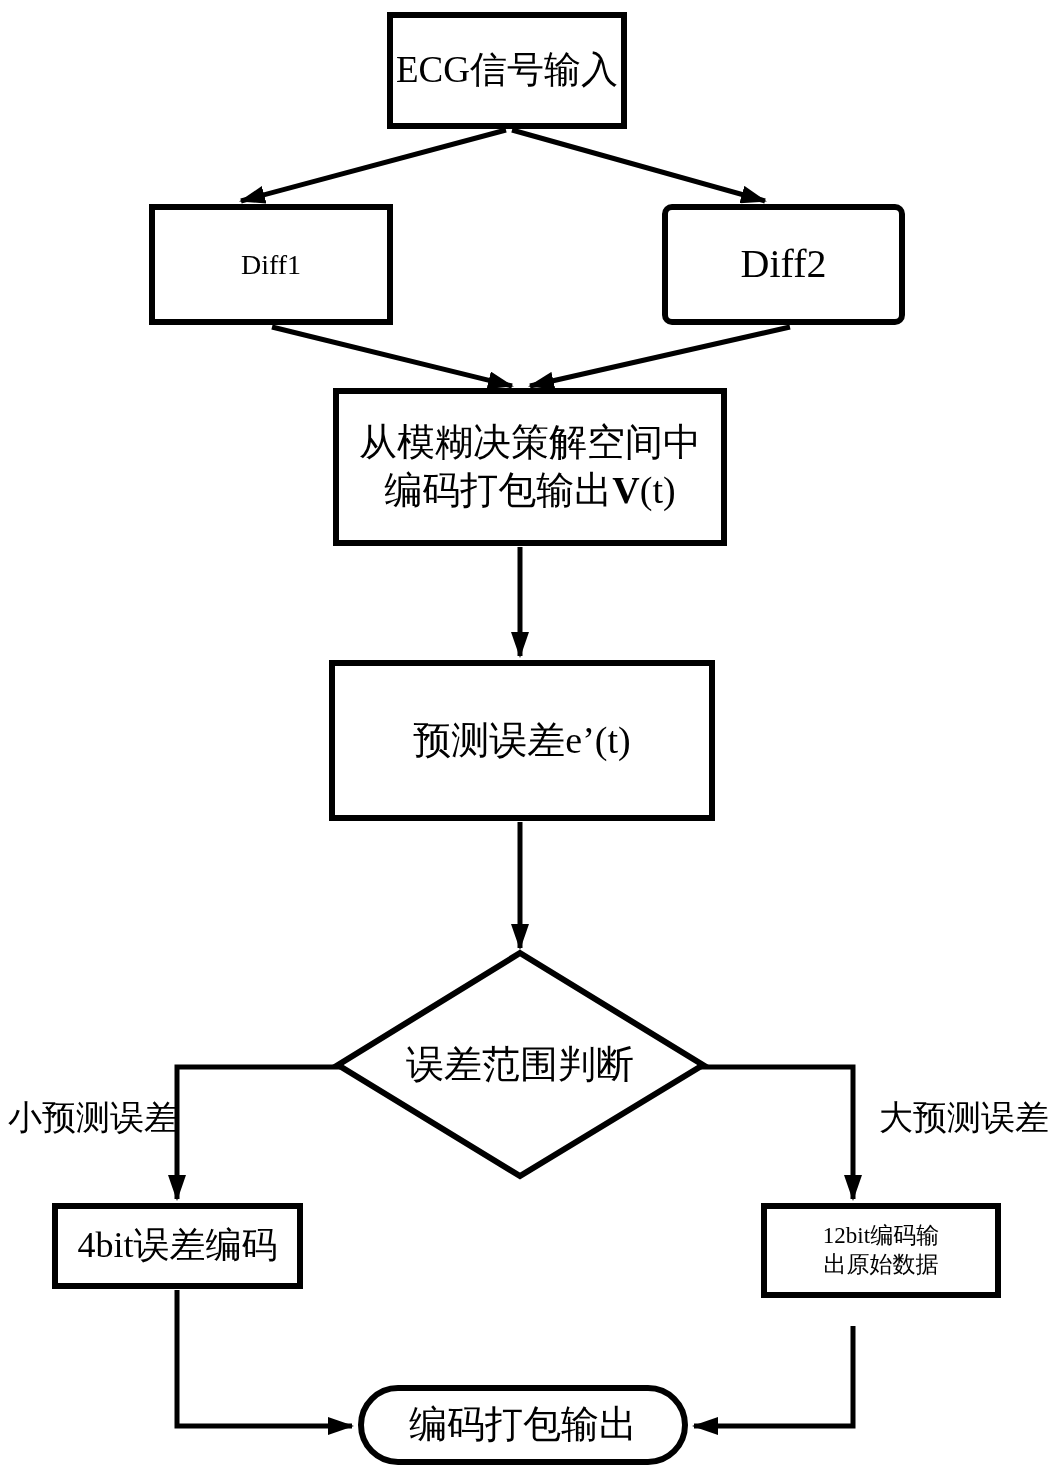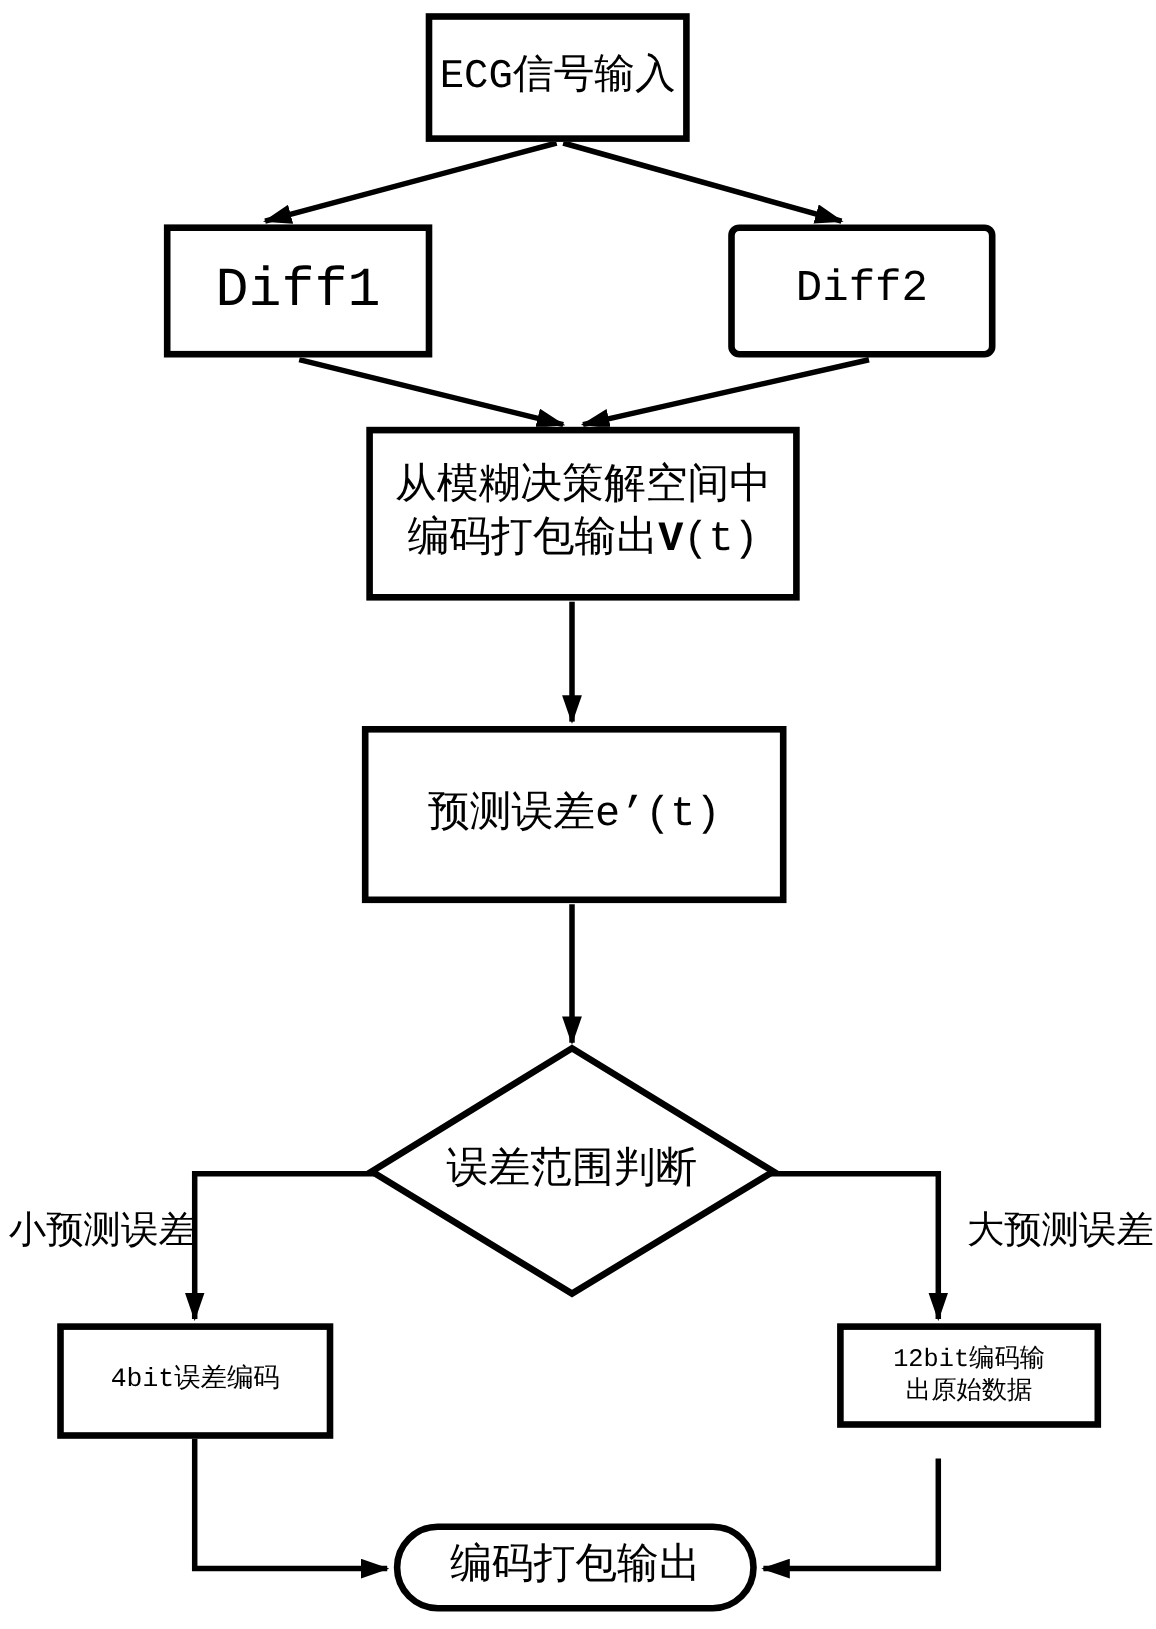--- a/index.html
+++ b/index.html
@@ -5,21 +5,21 @@
   html, body {
     margin: 0;
     padding: 0;
     background: #ffffff;
   }
   .canvas {
     position: relative;
     width: 1051px;
     height: 1481px;
     background: #ffffff;
-    font-family: Liberation Mono, monospace;
+    font-family: Liberation Serif, serif;
     color: #000000;
     overflow: hidden;
   }
   .wires {
     position: absolute;
     left: 0;
     top: 0;
     width: 1051px;
     height: 1481px;
   }
@@ -83,21 +83,21 @@
 
     <polyline points="853,1326 853,1426 694,1426" fill="none" stroke="#000000" stroke-width="5" marker-end="url(#arrow)"></polyline>
 
     <polygon points="520,953 703,1065 520,1176 338,1065" fill="#ffffff" stroke="#000000" stroke-width="6"></polygon>
   </svg>
 
   <div class="node" style="left:387px; top:12px; width:240px; height:117px; font-size:37px;">
     <span>ECG信号输入</span>
   </div>
 
-  <div class="node" style="left:149px; top:204px; width:244px; height:121px; font-size:50px;text-align:right;">
+  <div class="node" style="left:149px; top:204px; width:244px; height:121px; font-size:28px;text-align:right;">
     <span>Diff1</span>
   </div>
 
   <div class="node" style="left:662px; top:204px; width:243px; height:121px; font-size:40px;border-radius:10px;">
     <span>Diff2</span>
   </div>
 
   <div class="node" style="left:333px; top:388px; width:394px; height:158px;">
     <span>从模糊决策解空间中</span>
     <span><span>编码打包输出</span><span class="bold">V</span><span>(t)</span></span>
@@ -107,21 +107,21 @@
     <span>预测误差e’(t)</span>
   </div>
 
   <div class="node borderless" style="left:345px; top:1040px; width:350px; height:50px;">
     <span>误差范围判断</span>
   </div>
 
   <div class="edge-label" style="left:8px; top:1095px;">小预测误差</div>
   <div class="edge-label" style="left:866px; top:1095px;margin-left:13px;">大预测误差</div>
 
-  <div class="node" style="left:52px; top:1203px; width:251px; height:105px; font-size:24px;">
+  <div class="node" style="left:52px; top:1203px; width:251px; height:86px; font-size:36px;">
     <span>4bit误差编码</span>
   </div>
 
   <div class="node" style="left:761px; top:1203px; width:240px; height:95px; font-size:23px;">
     <span>12bit编码输</span>
     <span>出原始数据</span>
   </div>
 
   <div class="node stadium" style="left:358px; top:1385px; width:330px; height:80px;">
     <span>编码打包输出</span>

